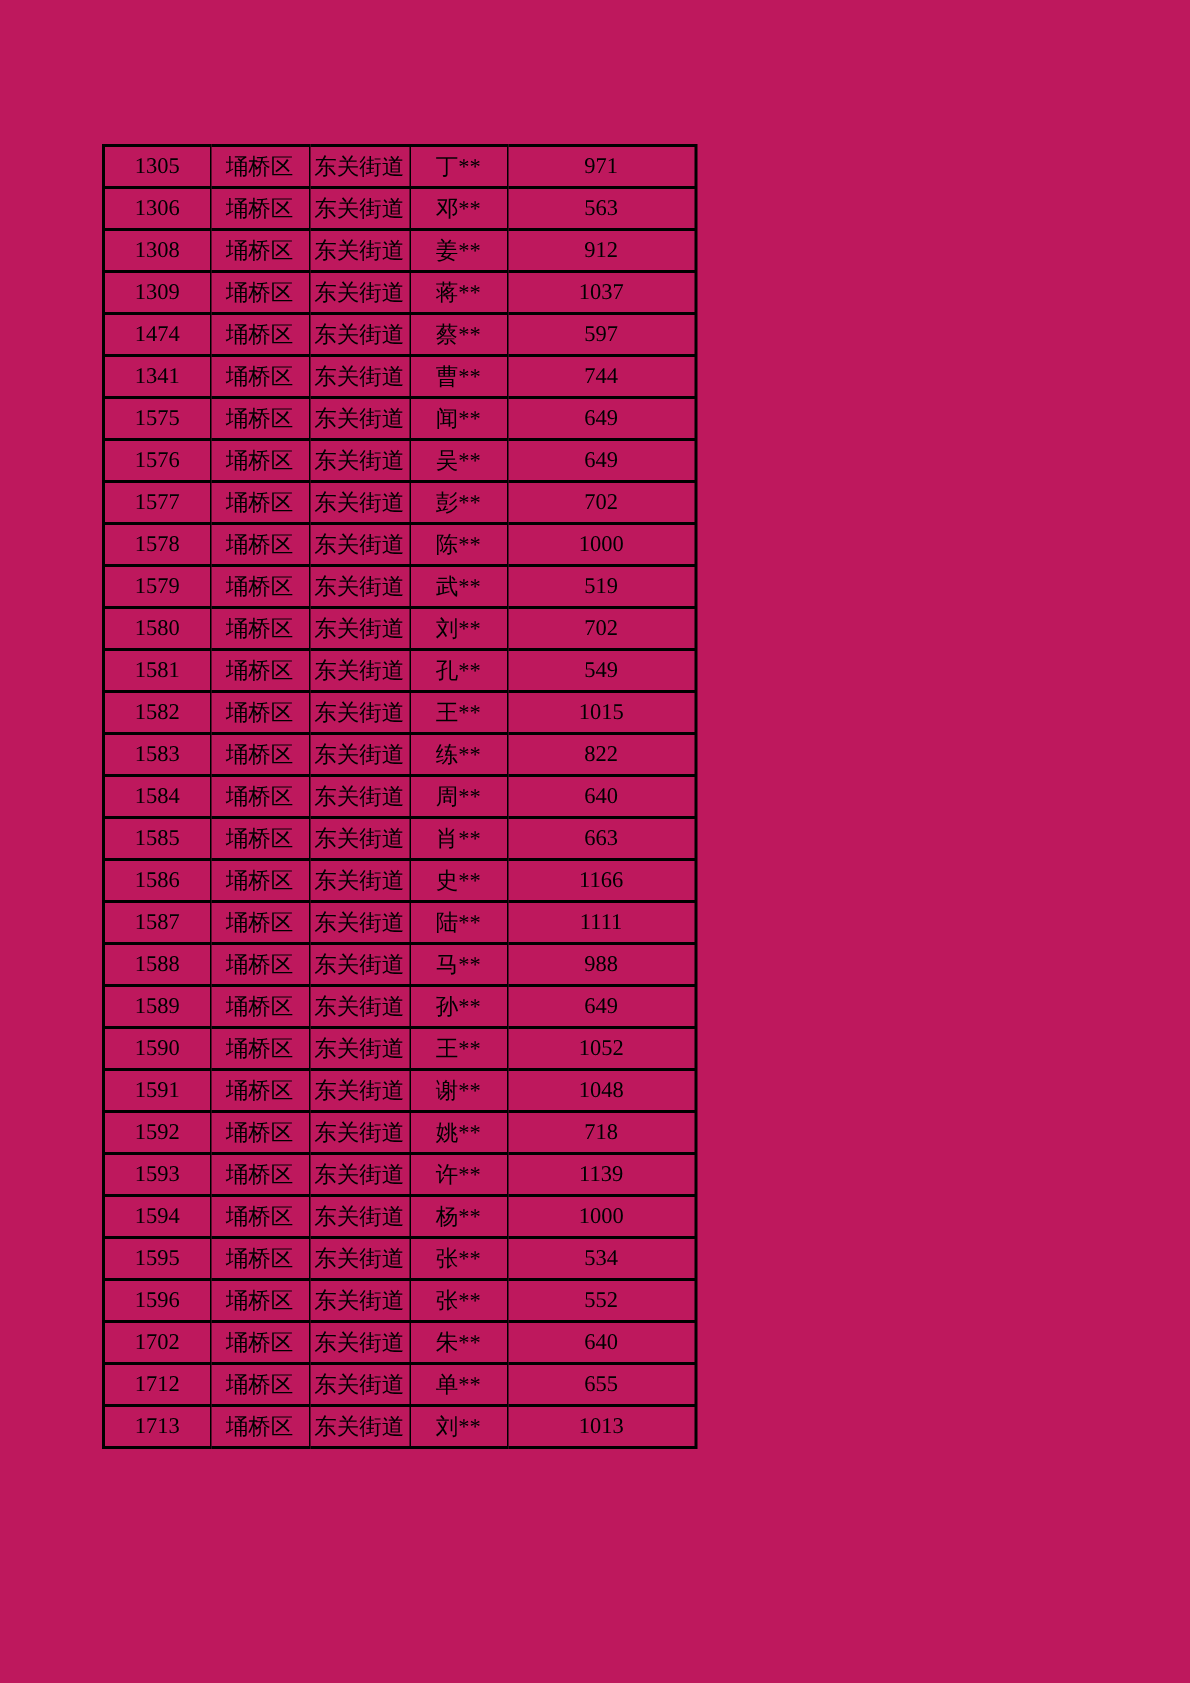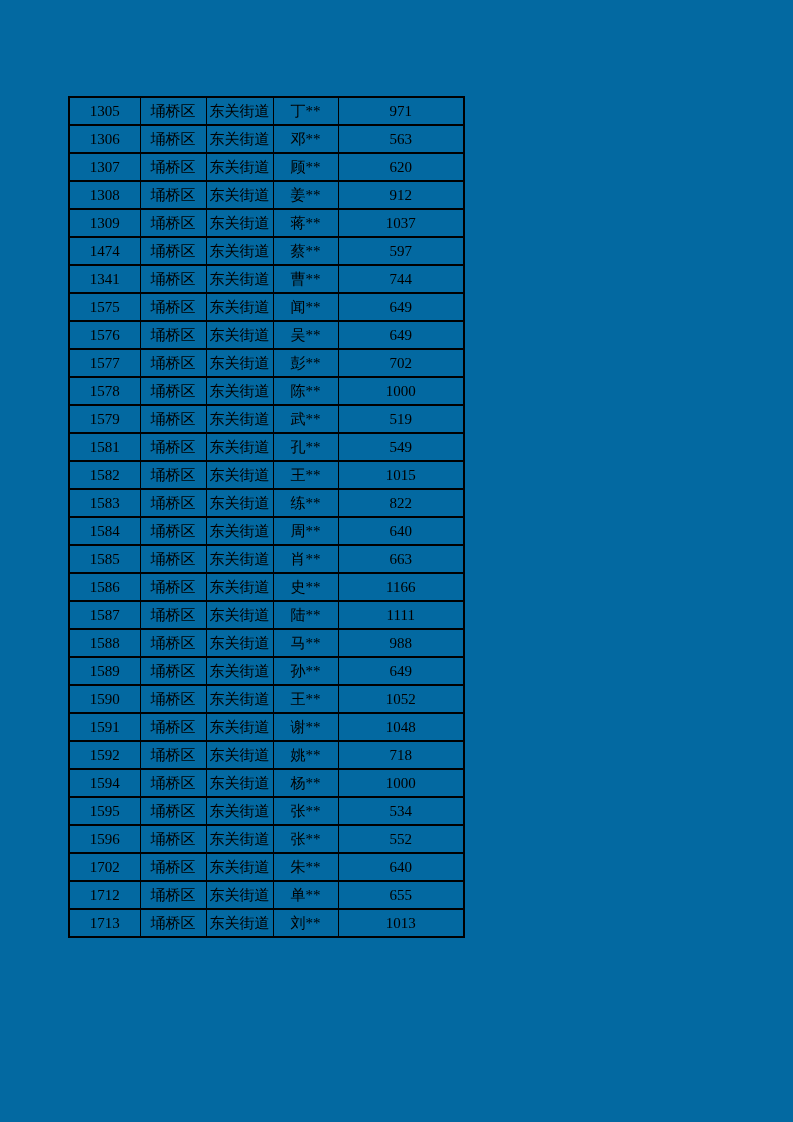--- a/index.html
+++ b/index.html
@@ -4,21 +4,21 @@
 <style>
   html, body {
     margin: 0;
     padding: 0;
     background: #ffffff;
   }
   .page {
     position: relative;
     width: 793px;
     height: 1122px;
-    background: #0369a1;
+    background: #be185d;
     overflow: hidden;
     font-family: "Liberation Serif", "DejaVu Serif", serif;
   }
   table.records {
     position: absolute;
     left: 68px;
     top: 96px;
     border-collapse: collapse;
     table-layout: fixed;
     border: 2px solid #000000;
@@ -64,27 +64,20 @@
           <td>971</td>
         </tr>
         <tr>
           <td>1306</td>
           <td>埇桥区</td>
           <td>东关街道</td>
           <td>邓**</td>
           <td>563</td>
         </tr>
         <tr>
-          <td>1307</td>
-          <td>埇桥区</td>
-          <td>东关街道</td>
-          <td>顾**</td>
-          <td>620</td>
-        </tr>
-        <tr>
           <td>1308</td>
           <td>埇桥区</td>
           <td>东关街道</td>
           <td>姜**</td>
           <td>912</td>
         </tr>
         <tr>
           <td>1309</td>
           <td>埇桥区</td>
           <td>东关街道</td>
@@ -134,20 +127,27 @@
           <td>1000</td>
         </tr>
         <tr>
           <td>1579</td>
           <td>埇桥区</td>
           <td>东关街道</td>
           <td>武**</td>
           <td>519</td>
         </tr>
         <tr>
+          <td>1580</td>
+          <td>埇桥区</td>
+          <td>东关街道</td>
+          <td>刘**</td>
+          <td>702</td>
+        </tr>
+        <tr>
           <td>1581</td>
           <td>埇桥区</td>
           <td>东关街道</td>
           <td>孔**</td>
           <td>549</td>
         </tr>
         <tr>
           <td>1582</td>
           <td>埇桥区</td>
           <td>东关街道</td>
@@ -216,20 +216,27 @@
           <td>东关街道</td>
           <td>谢**</td>
           <td>1048</td>
         </tr>
         <tr>
           <td>1592</td>
           <td>埇桥区</td>
           <td>东关街道</td>
           <td>姚**</td>
           <td>718</td>
+        </tr>
+        <tr>
+          <td>1593</td>
+          <td>埇桥区</td>
+          <td>东关街道</td>
+          <td>许**</td>
+          <td>1139</td>
         </tr>
         <tr>
           <td>1594</td>
           <td>埇桥区</td>
           <td>东关街道</td>
           <td>杨**</td>
           <td>1000</td>
         </tr>
         <tr>
           <td>1595</td>

